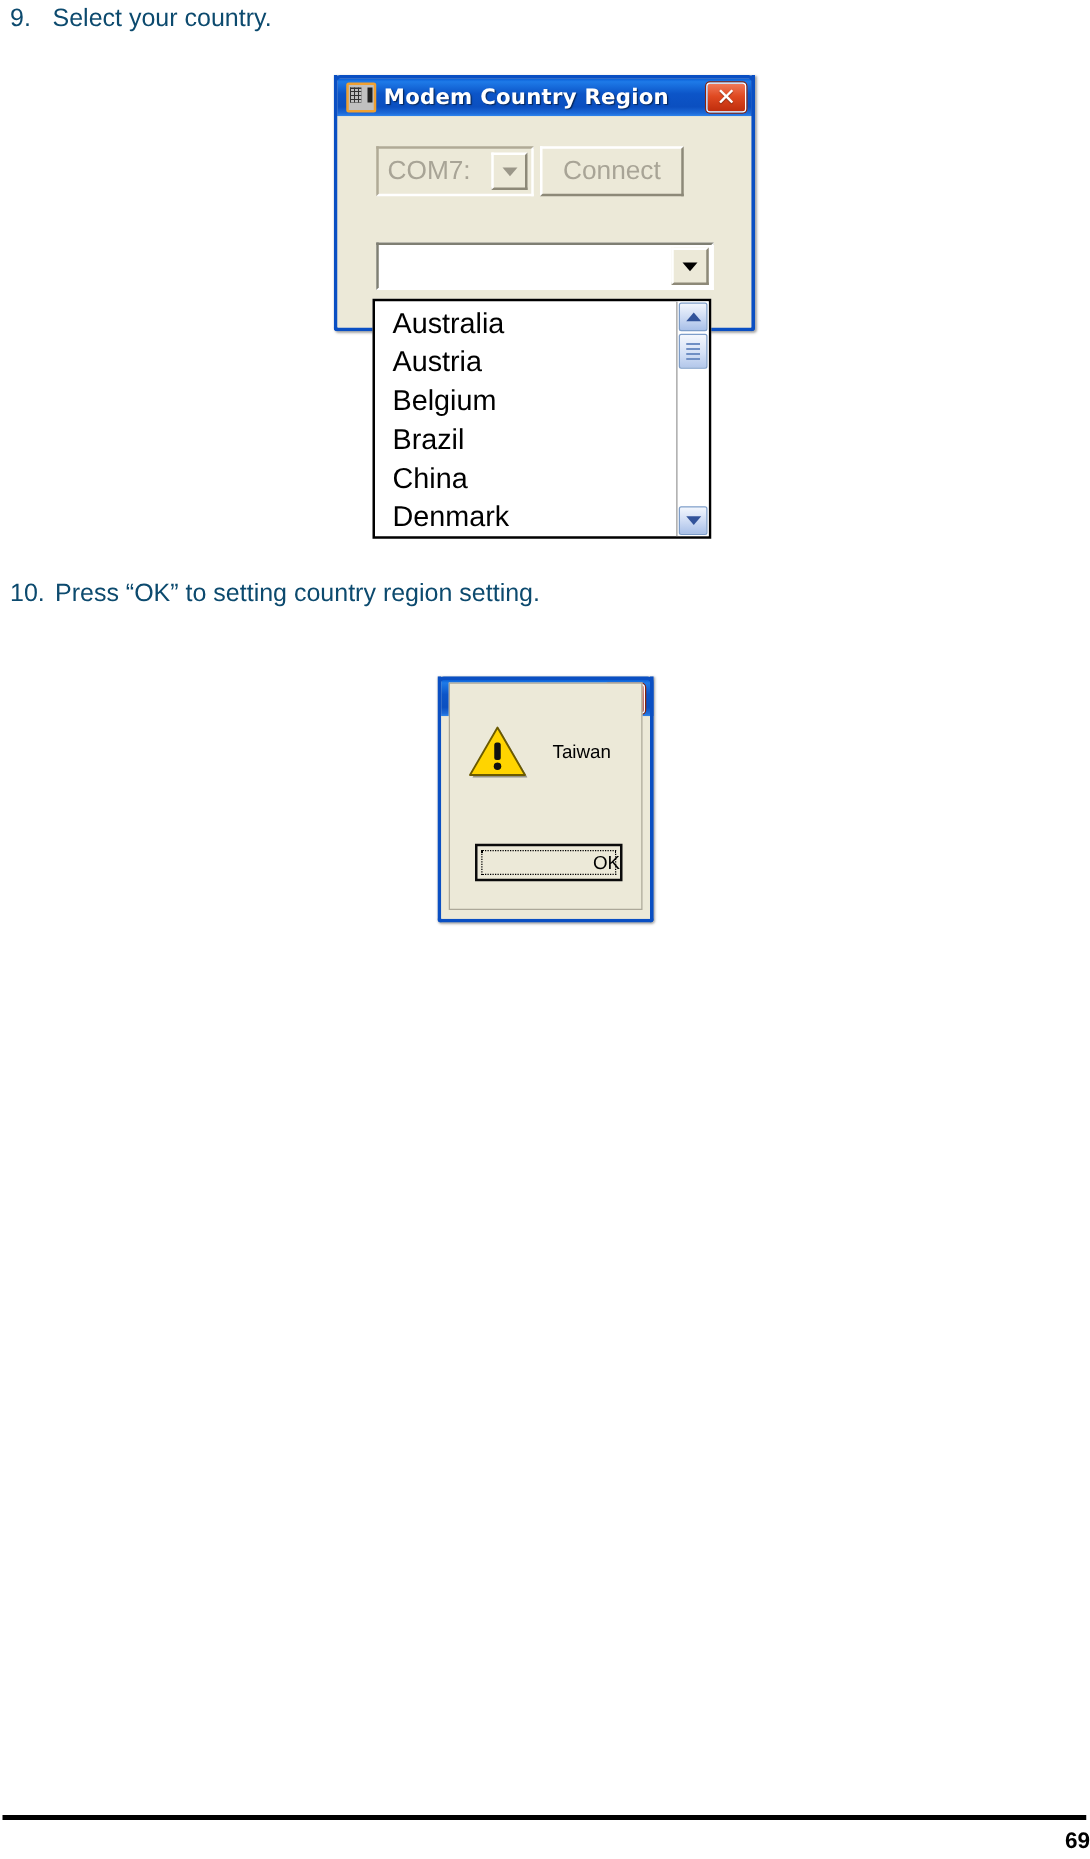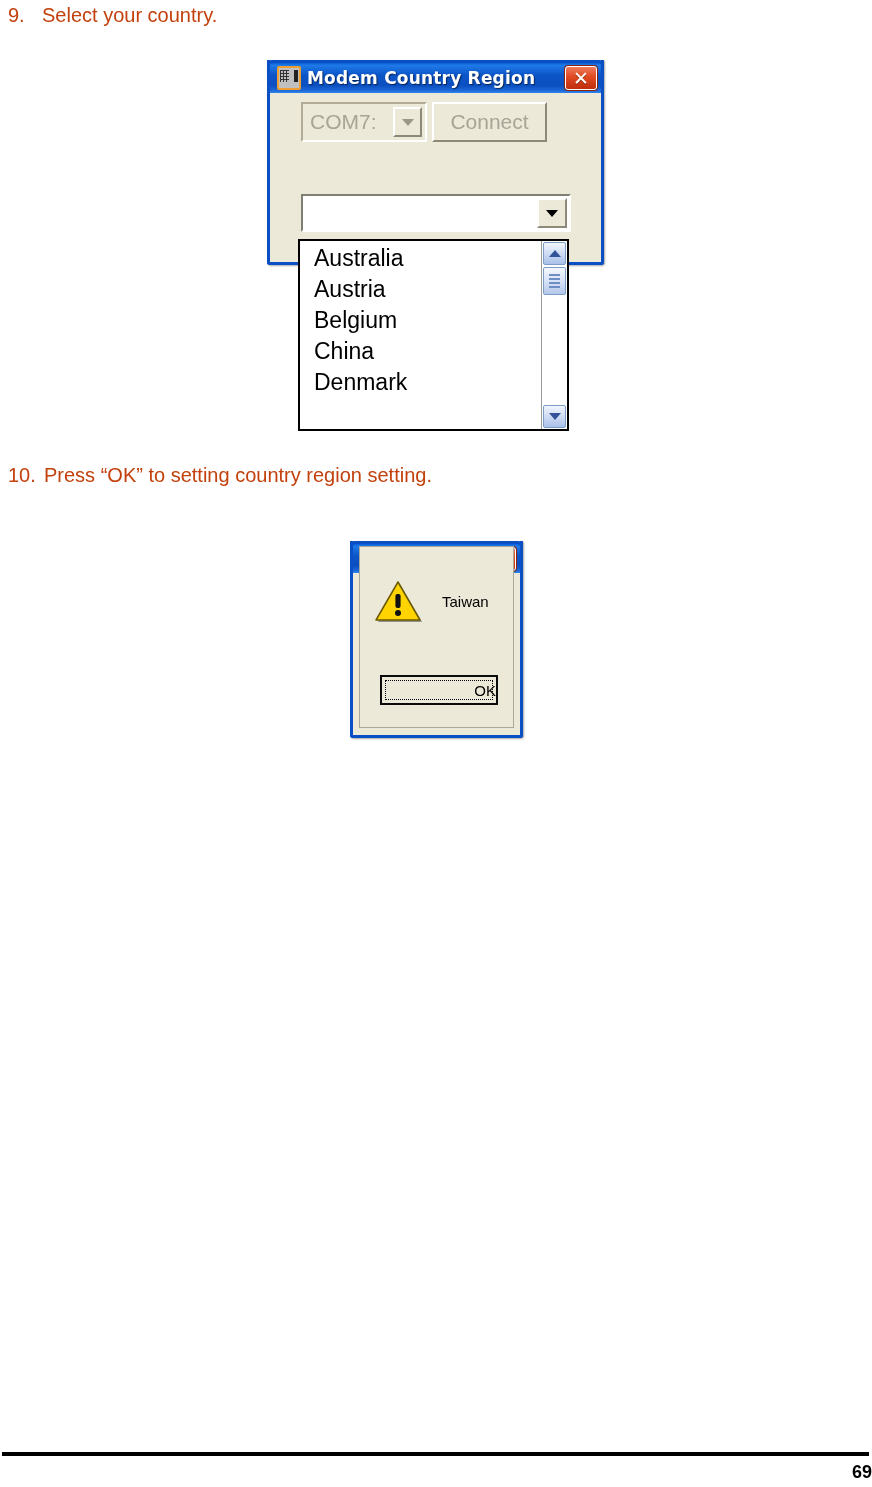--- a/index.html
+++ b/index.html
@@ -15,21 +15,21 @@
     font-family: "Liberation Sans", sans-serif;
     color: #000000;
     overflow: hidden;
   }
 
   
   .step {
     position: absolute;
     font-size: 20px;
     line-height: 26px;
-    color: #c2410c;
+    color: #0c4a6e;
     white-space: nowrap;
   }
   .step-9  { left: 8px;  top: 2px; }
   .step-10 { left: 8px;  top: 462px; }
   .step-num { display: inline-block; }
   .step-9 .step-num  { width: 34px; }
   .step-10 .step-num { width: 44px; margin-right: -8px; }
 
   
   .xp-window {
@@ -111,21 +111,21 @@
     height: 205px;
   }
   #modem-dialog .xp-titlebar { }
   #modem-dialog .close-btn {
     right: 4px; top: 3px;
     width: 30px; height: 22px;
   }
 
   .com-row {
     position: absolute;
-    left: 31px; top: 42px;
+    left: 31px; top: 57px;
     display: flex;
     align-items: flex-start;
     text-align: center;
   }
   .com-combo {
     width: 126px; height: 40px;
     background: #ece9d8;
     border: 2px solid;
     border-color: #b0aa96 #ffffff #ffffff #b0aa96;
     box-sizing: border-box;
@@ -380,20 +380,21 @@
     </span>
   </div>
 
 </div>
 
 <div id="country-list">
   <div class="list-items">
     <div class="list-item">Australia</div>
     <div class="list-item">Austria</div>
     <div class="list-item">Belgium</div>
+    <div class="list-item">Brazil</div>
     <div class="list-item">China</div>
     <div class="list-item">Denmark</div>
   </div>
   <div class="list-scrollbar">
     <div class="sb-btn sb-up">
         <span class="sb-chev"></span>
       </div>
     <div class="sb-thumb">
         <span class="grip"></span>
       </div>

